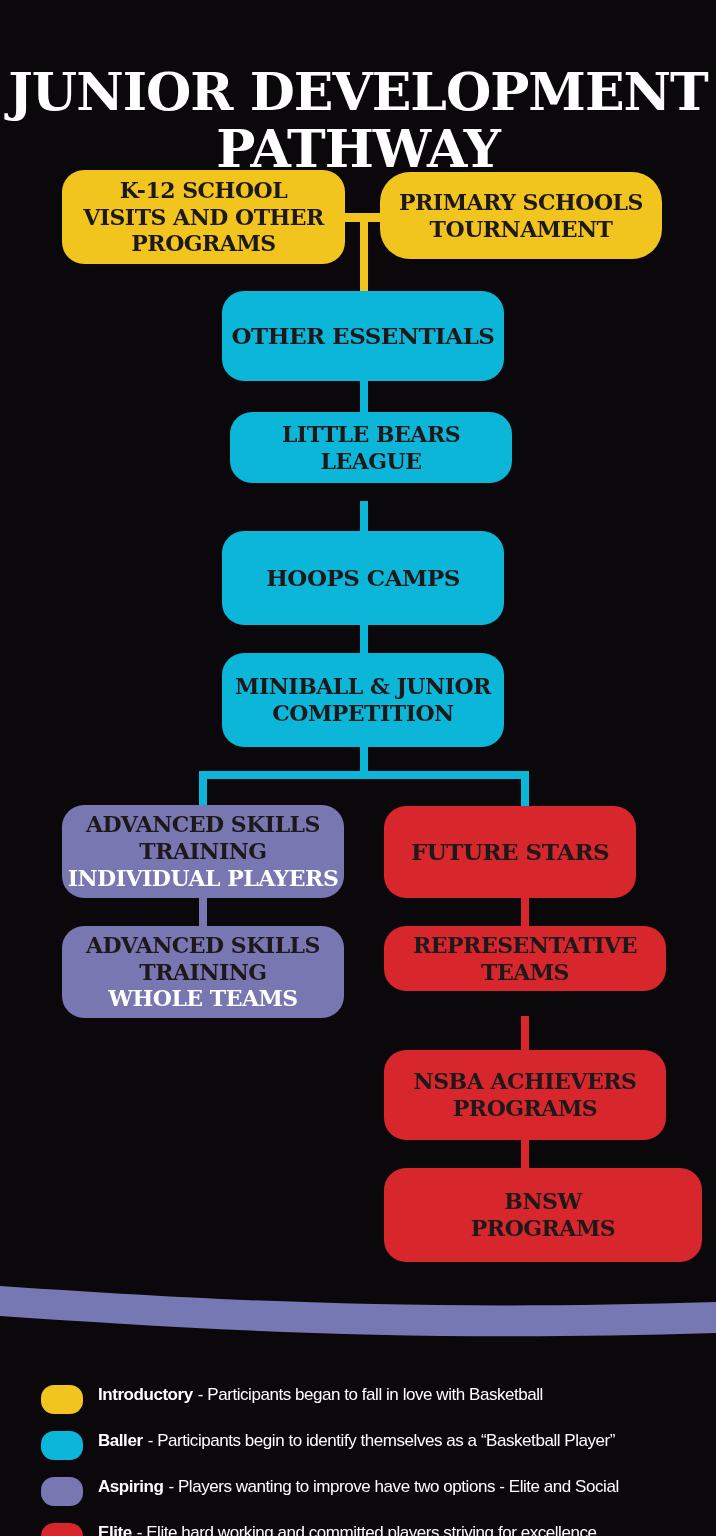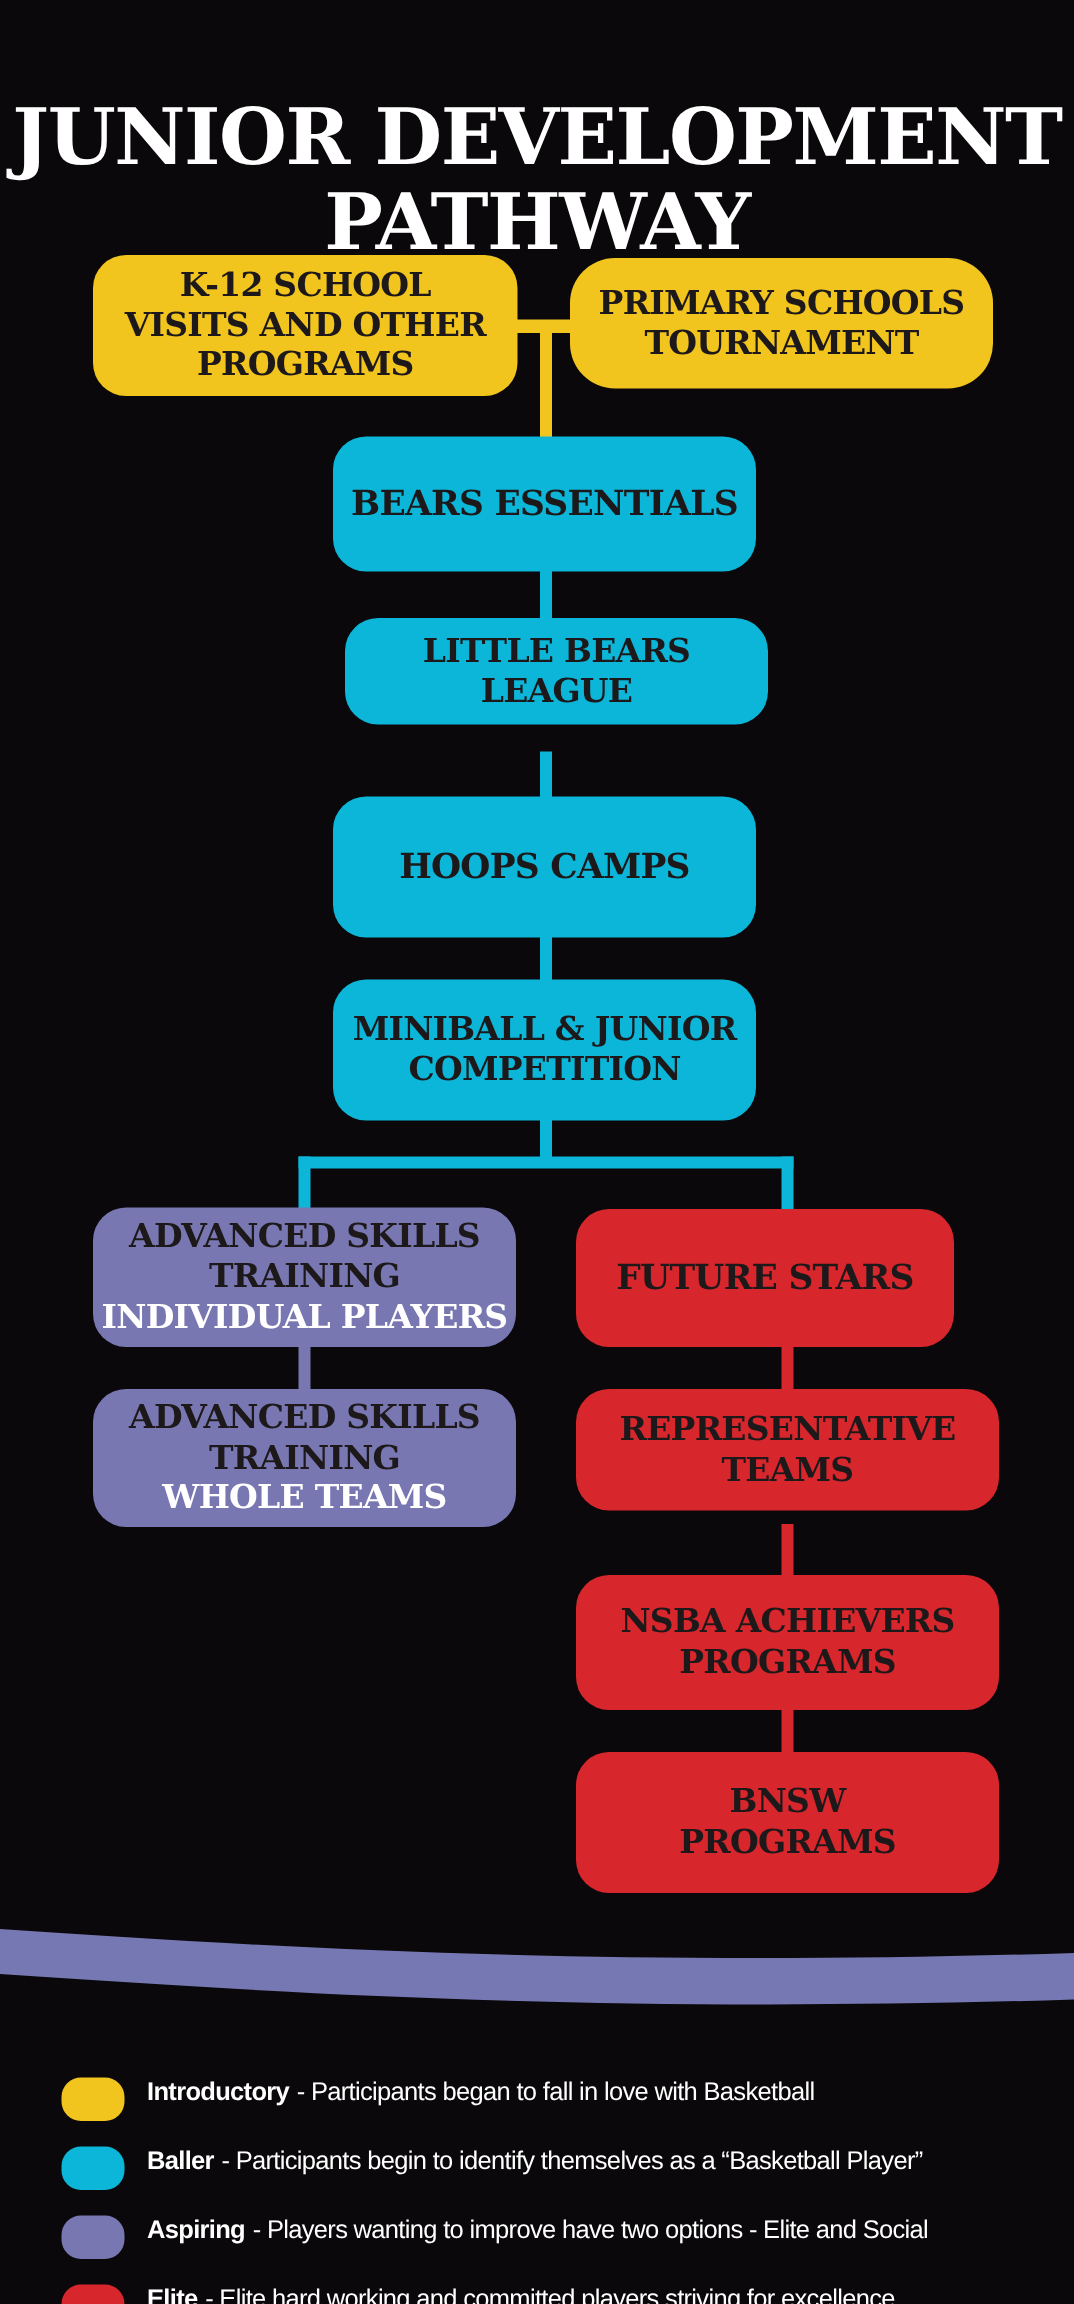--- a/index.html
+++ b/index.html
@@ -53,23 +53,23 @@
 
   #box-k12            { left: 62px;  top: 170px;  width: 283px; height: 94px; }
   #box-primary        { left: 380px; top: 172px;  width: 282px; height: 87px; border-radius: 30px; }
   #box-bear           { left: 222px; top: 291px;  width: 282px; height: 90px; font-size: 23px; }
   #box-little         { left: 230px; top: 412px;  width: 282px; height: 71px; }
   #box-hoops          { left: 222px; top: 531px;  width: 282px; height: 94px; font-size: 23px; }
   #box-miniball       { left: 222px; top: 653px;  width: 282px; height: 94px; }
   #box-ast-individual { left: 62px;  top: 805px;  width: 282px; height: 93px; }
   #box-future-stars   { left: 384px; top: 806px;  width: 252px; height: 92px; font-size: 23px; }
   #box-ast-whole      { left: 62px;  top: 926px;  width: 282px; height: 92px; }
-  #box-rep-teams      { left: 384px; top: 926px;  width: 282px; height: 81px; }
+  #box-rep-teams      { left: 384px; top: 926px;  width: 282px; height: 65px; }
   #box-nsba           { left: 384px; top: 1050px; width: 282px; height: 90px; }
-  #box-bnsw           { left: 384px; top: 1168px; width: 282px; height: 94px; }
+  #box-bnsw           { left: 384px; top: 1168px; width: 318px; height: 94px; }
 
   
   .conn { position: absolute; }
   #conn-yellow-h    { left: 340px; top: 213px;  width: 44px;  height: 9px;  background: var(--yellow); }
   #conn-yellow-v    { left: 360px; top: 218px;  width: 8px;   height: 76px; background: var(--yellow); }
   #conn-blue-1      { left: 360px; top: 379px;  width: 8px;   height: 35px; background: var(--cyan); }
   #conn-blue-2      { left: 360px; top: 501px;  width: 8px;   height: 32px; background: var(--cyan); }
   #conn-blue-3      { left: 360px; top: 623px;  width: 8px;   height: 32px; background: var(--cyan); }
   #conn-blue-stub   { left: 360px; top: 745px;  width: 8px;   height: 30px; background: var(--cyan); }
   #conn-blue-h      { left: 199px; top: 771px;  width: 330px; height: 8px;  background: var(--cyan); }
@@ -138,21 +138,21 @@
   <div class="box bg-yellow" id="box-k12">
     <span>K-12 SCHOOL</span>
     <span>VISITS AND OTHER</span>
     <span>PROGRAMS</span>
   </div>
   <div class="box bg-yellow" id="box-primary">
     <span>PRIMARY SCHOOLS</span>
     <span>TOURNAMENT</span>
   </div>
   <div class="box bg-cyan" id="box-bear">
-    <span>BEARS ESSENTIALS</span>
+    <span>OTHER ESSENTIALS</span>
   </div>
   <div class="box bg-cyan" id="box-little">
     <span>LITTLE BEARS</span>
     <span>LEAGUE</span>
   </div>
   <div class="box bg-cyan" id="box-hoops">
     <span>HOOPS CAMPS</span>
   </div>
   <div class="box bg-cyan" id="box-miniball">
     <span>MINIBALL &amp; JUNIOR</span>

